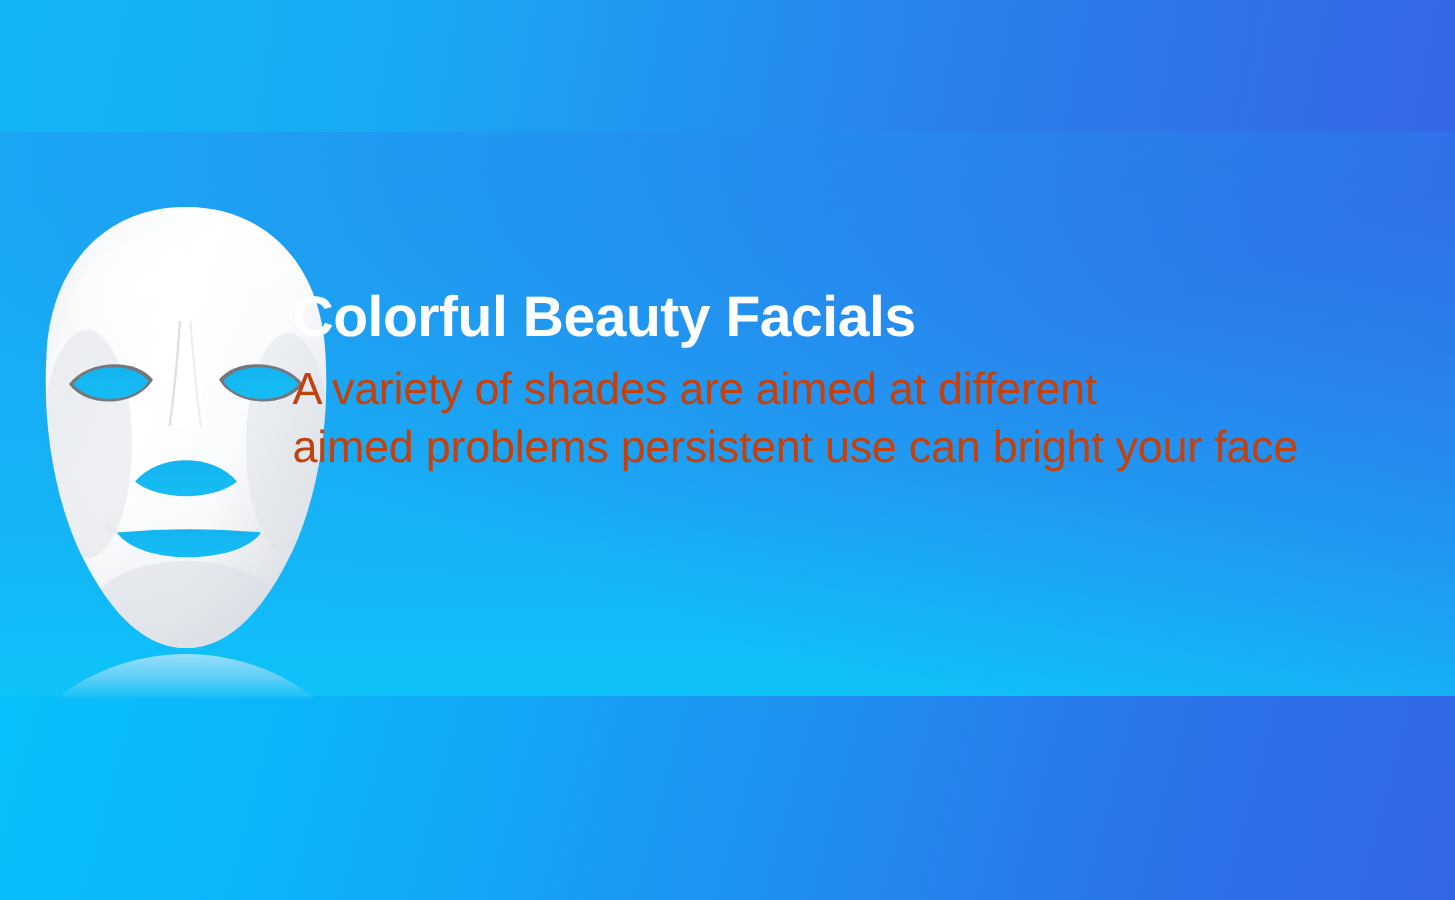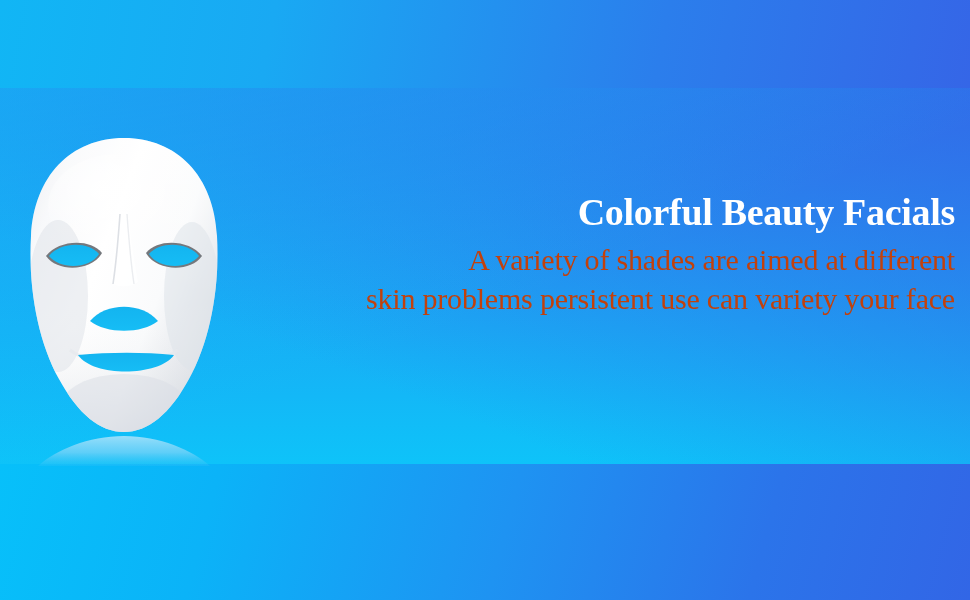--- a/index.html
+++ b/index.html
@@ -65,23 +65,22 @@
     height: 330px;
   }
   .mask-figure svg { display: block; }
 
   
   .copy {
     position: absolute;
     right: 15px;
     top: 190px;
     width: 760px;
-    text-align: right;
+    text-align: left;
     color: #ffffff;
-    font-family: Liberation Serif, serif;
   }
   .headline {
     font-size: 38px;
     font-weight: bold;
     line-height: 44px;
     letter-spacing: -0.3px;
     margin: 0 0 6px 0;
     color: #ffffff;
     white-space: nowrap;
   }
@@ -186,16 +185,16 @@
 
       <g>
         <path d="M64 219 C 96 216 130 216 160 219 C 146 240 80 242 64 219 Z" fill="url(#eyeFill)"></path>
       </g>
     </svg>
   </div>
 
   <div class="copy">
     <div class="headline">Colorful Beauty Facials</div>
     <div class="subline">A variety of shades are aimed at different</div>
-    <div class="subline">skin problems persistent use can variety your face</div>
+    <div class="subline">aimed problems persistent use can bright your face</div>
   </div>
 
 </div>
 
 </body></html>

